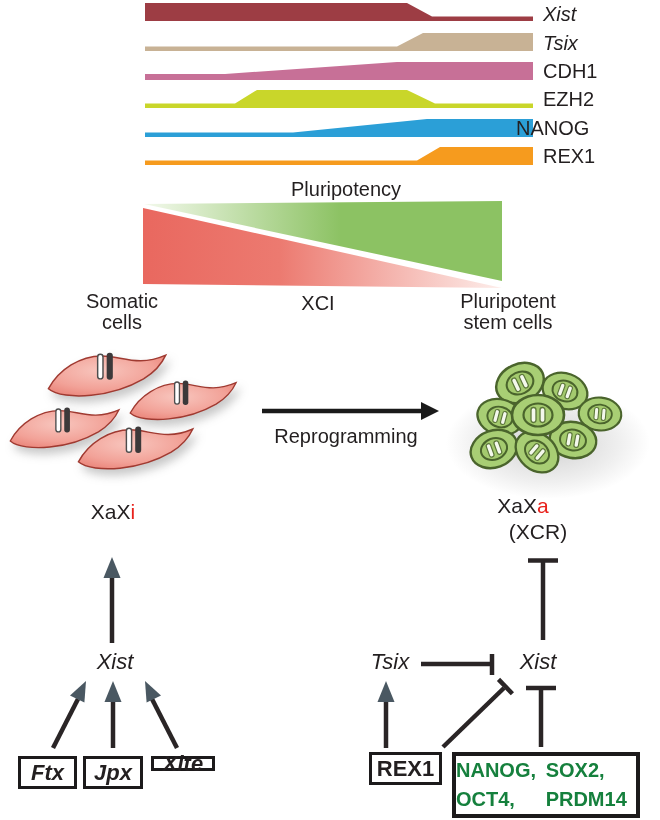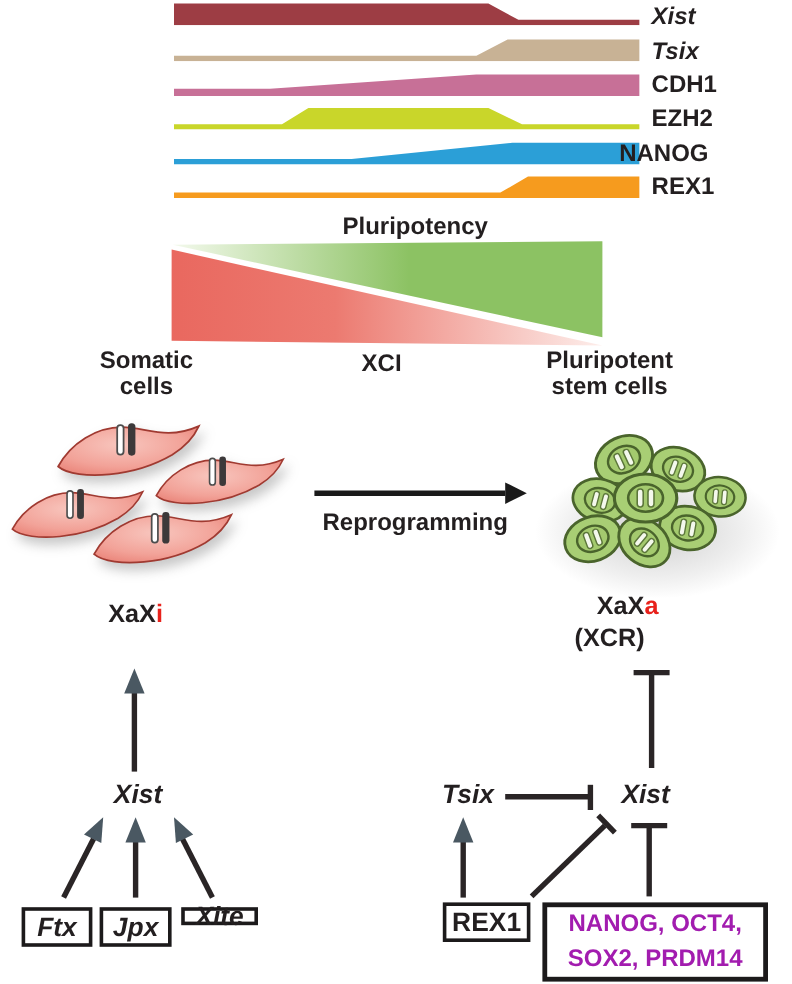--- a/index.html
+++ b/index.html
@@ -1,31 +1,31 @@
 <!DOCTYPE html>
 <html><head>
 <meta charset="utf-8">
 <style>
   html,body{margin:0;padding:0;background:#ffffff;}
   #fig{position:relative;width:660px;height:820px;background:#ffffff;overflow:hidden;
        font-family:"Liberation Sans",sans-serif;color:#231f20;}
   .abs{position:absolute;}
-  .lbl{position:absolute;font-weight:bold;color:#231f20;white-space:nowrap;}
+  .lbl{position:absolute;font-weight:normal;color:#231f20;white-space:nowrap;}
   .ctr{text-align:center;}
   .it{font-style:italic;}
   .gene-label{font-size:20px;line-height:22px;}
   .sec-label{font-size:20px;line-height:21px;}
   .state-label{font-size:21px;line-height:23px;}
   .hub-label{font-size:22px;line-height:24px;font-style:italic;}
   .gbox{position:absolute;border:3.5px solid #1c1a1b;background:#ffffff;
         display:flex;align-items:center;justify-content:center;
         font-weight:bold;font-size:22px;color:#231f20;box-sizing:border-box;}
   .bigbox{position:absolute;border:4px solid #1c1a1b;background:#ffffff;
-        display:flex;flex-direction:column;align-items:center;justify-content:center;
-        font-weight:bold;font-size:20px;line-height:29px;color:#a21caf;box-sizing:border-box;}
+        display:flex;flex-direction:row;align-items:center;justify-content:center;
+        font-weight:bold;font-size:20px;line-height:29px;color:#15803d;box-sizing:border-box;}
   .shadowed{filter:drop-shadow(4px 6px 5px rgba(110,110,110,0.38));}
   svg{display:block;}
 </style>
 </head>
 <body>
 
 <div id="fig">
 
   <svg class="abs" style="left:145px;top:1px" width="388" height="20">
     <polygon points="0,2 262,2 287,15.5 388,15.5 388,20 0,20" fill="#9d3d44"></polygon>
@@ -137,21 +137,21 @@
 
   <div class="lbl sec-label ctr" style="left:246px;top:426px;width:200px">Reprogramming</div>
 
   <div class="lbl state-label ctr" style="left:53px;top:500px;width:120px">
     <span>XaX</span><span style="color: rgb(232, 34, 28);">i</span>
   </div>
 
   <div class="lbl state-label ctr" style="left:463px;top:494px;width:120px">
     <span>XaX</span><span style="color: rgb(232, 34, 28);">a</span>
   </div>
-  <div class="lbl state-label ctr" style="left:448px;top:520px;width:120px">(XCR)</div>
+  <div class="lbl state-label ctr" style="left:478px;top:520px;width:120px">(XCR)</div>
 
   <svg class="abs" style="left:0;top:550px" width="240" height="210">
     <g stroke="#2a2526" stroke-width="4.5">
       <line x1="112" y1="27" x2="112" y2="93"></line>
       <line x1="53" y1="198" x2="78" y2="149"></line>
       <line x1="113" y1="198" x2="113" y2="151"></line>
       <line x1="177" y1="198" x2="152" y2="149"></line>
     </g>
     <g>
       <polygon points="112,7 103.5,28 120.5,28" fill="#4a5862"></polygon>

